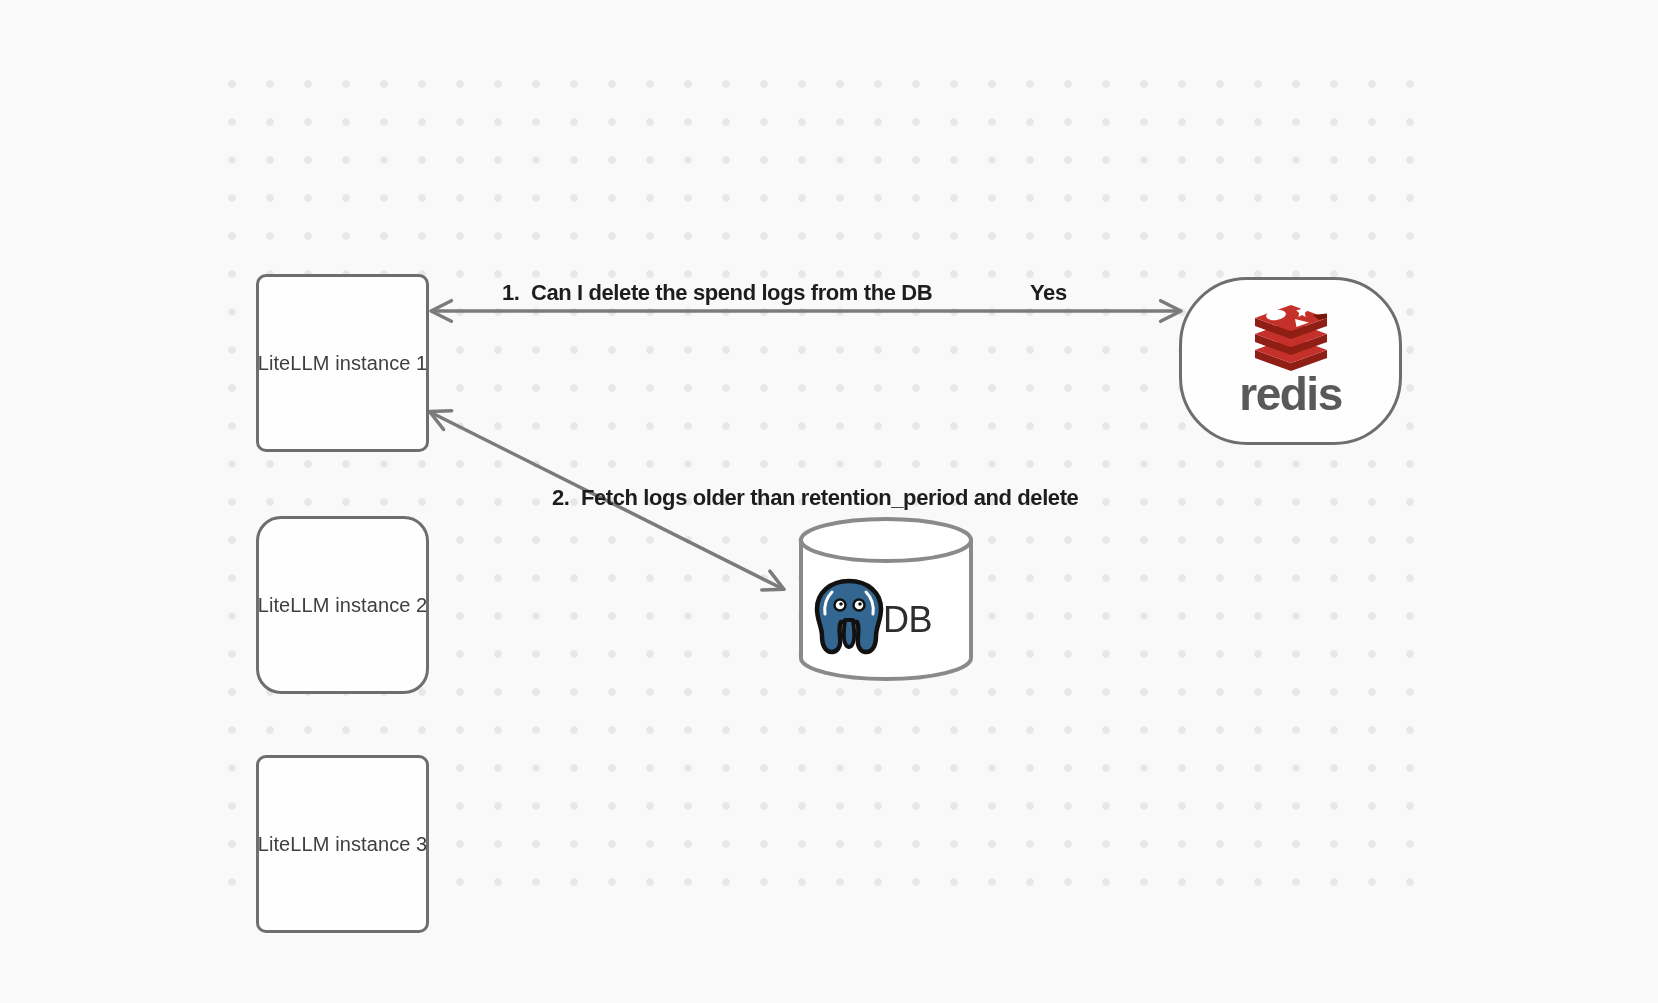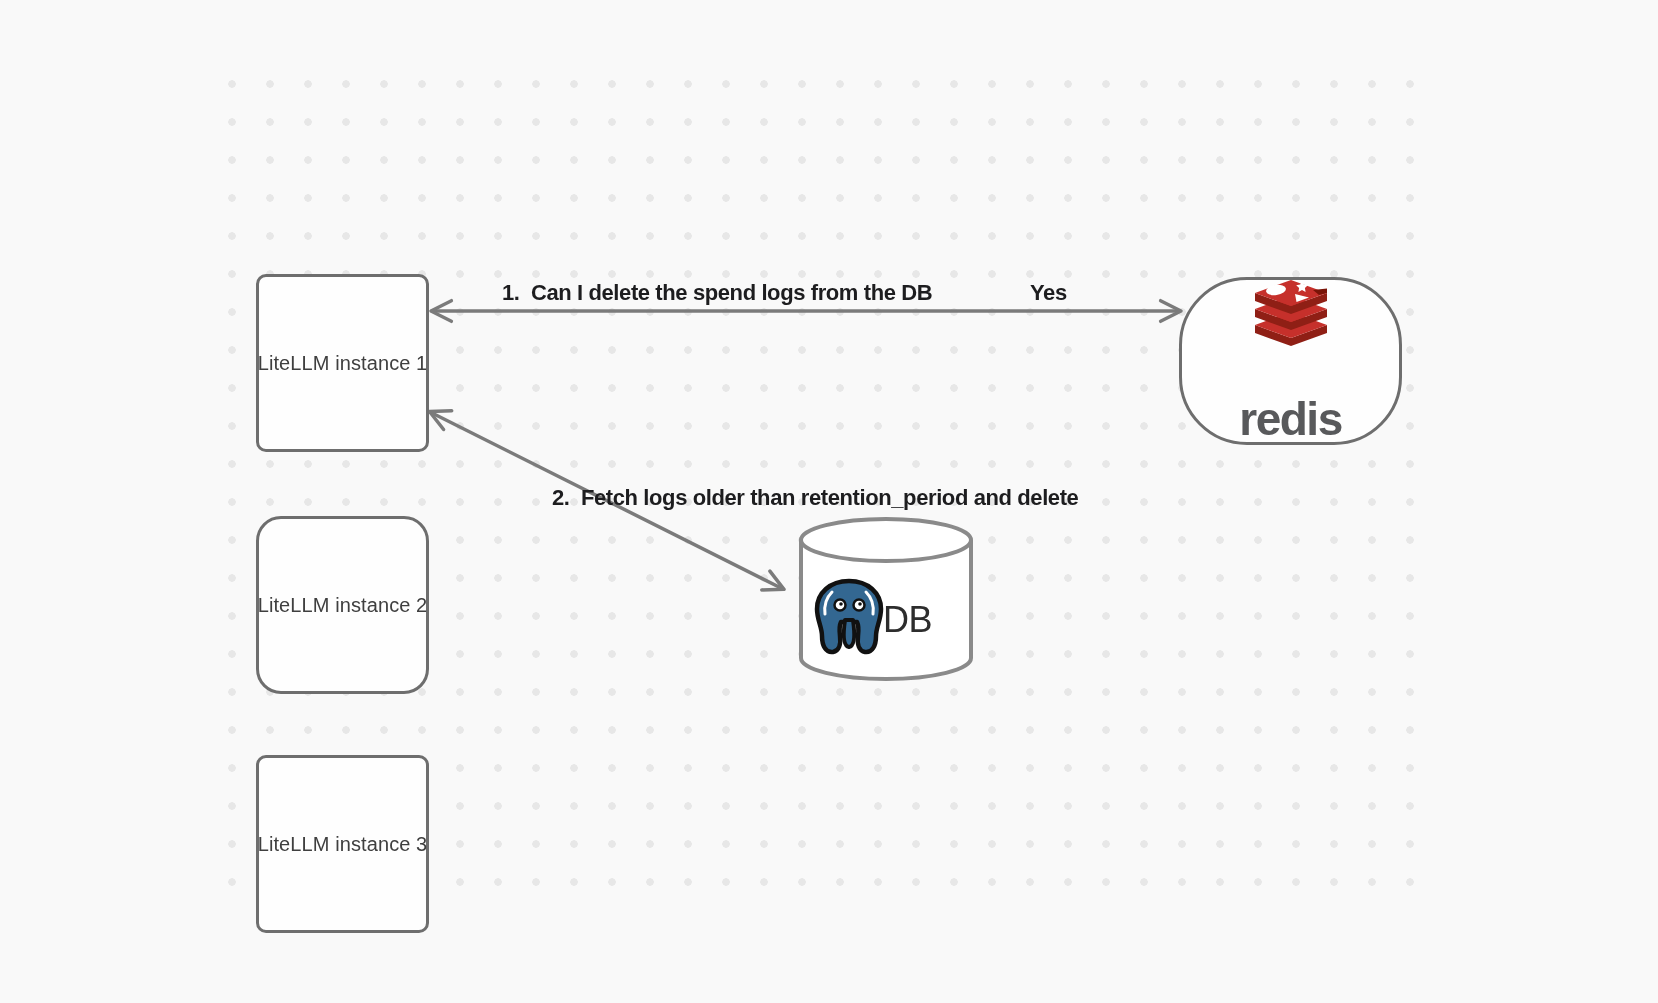--- a/index.html
+++ b/index.html
@@ -29,21 +29,21 @@
   }
   .node-box .node-label{
     font-size:20px;color:var(--node-text);letter-spacing:0.1px;white-space:nowrap;
   }
   #inst1{left:256px;top:274px;}
   #inst2{left:256px;top:516px;border-radius:25px;}
   #inst3{left:256px;top:755px;}
   .redis-node{
     position:absolute;left:1179px;top:277px;width:223px;height:168px;
     background:#fefefe;border:3.5px solid var(--border);border-radius:68px;
-    display:flex;flex-direction:column;align-items:center;justify-content:space-between;
+    display:flex;flex-direction:column;align-items:center;justify-content:center;
   }
   .redis-word{
     font-size:46px;font-weight:700;color:var(--redis-text);
     letter-spacing:-1.5px;line-height:1;margin-top:-2px;
   }
   .db-node{position:absolute;left:798px;top:516px;width:176px;height:166px;}
   .db-node .cyl{position:absolute;left:0;top:0;}
   .db-content{position:absolute;left:0;top:0;width:176px;height:166px;}
   .pg-logo{position:absolute;left:14px;top:62px;}
   .db-word{

